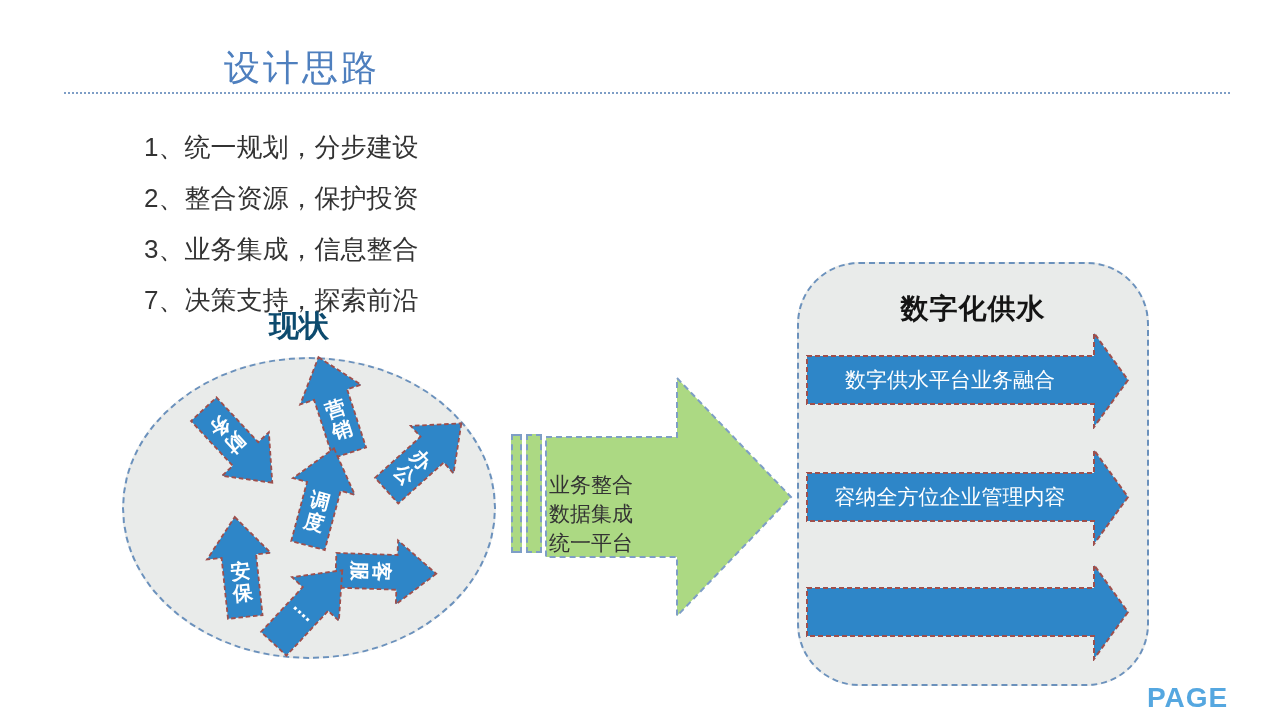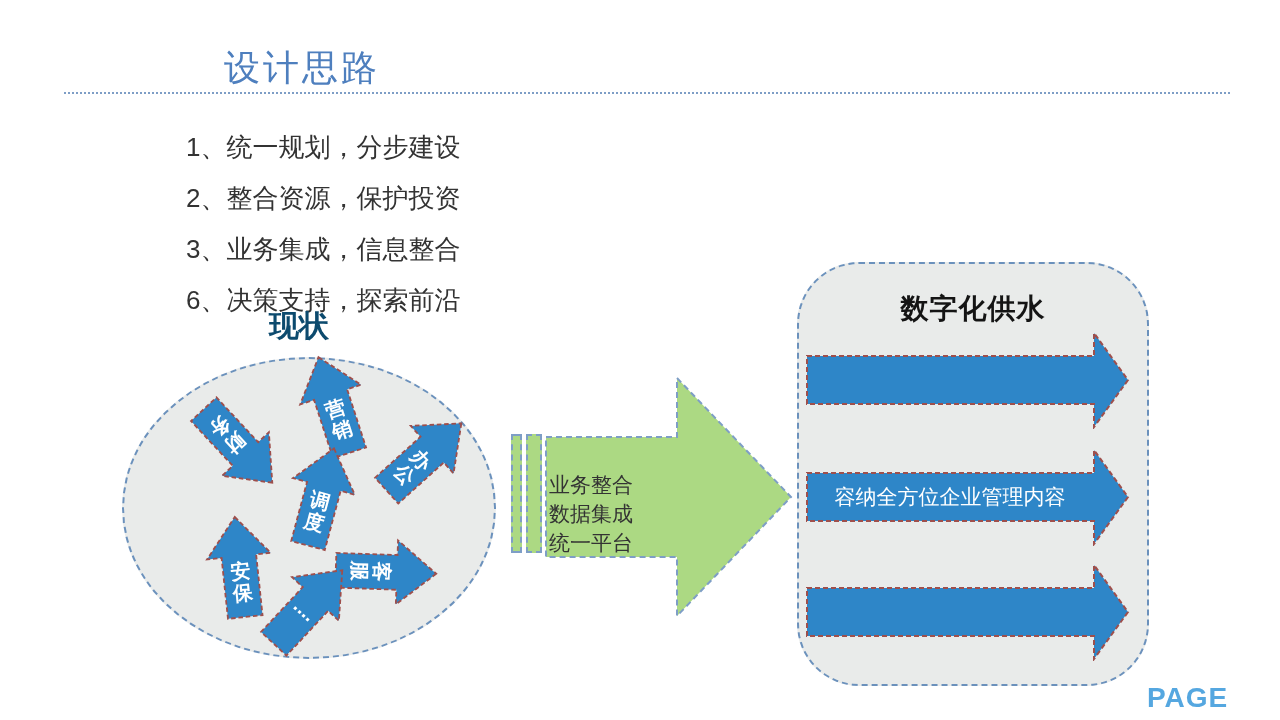--- a/index.html
+++ b/index.html
@@ -2,21 +2,21 @@
 <html><head>
 <meta charset="utf-8">
 <style>
   html,body{margin:0;padding:0;background:#fff;}
   .slide{position:relative;width:1232px;height:720px;background:#ffffff;overflow:hidden;
          font-family:"Liberation Sans", sans-serif;}
   .title{position:absolute;left:224px;top:44px;font-size:36px;letter-spacing:3px;
          color:#4E7FBE;font-weight:500;}
   .underline{position:absolute;left:64px;top:92px;width:1182px;height:0;
          border-top:2px dotted #7E9EC6;}
-  .points{position:absolute;left:144px;top:122px;font-size:26px;line-height:51px;color:#333;margin-left:42px;}
+  .points{position:absolute;left:144px;top:122px;font-size:26px;line-height:51px;color:#333;}
   .heading-cur{position:absolute;left:269px;top:306px;width:120px;text-align:left;
          font-size:30px;font-weight:bold;color:#0c4a6e;}
   .ellipse{position:absolute;left:122px;top:357px;width:374px;height:302px;
          background:#E9EBEA;border:2px dashed #6B91BC;border-radius:50%;box-sizing:border-box;}
   .mini-arrow{position:absolute;width:72px;height:106px;}
   .mini-arrow svg{position:absolute;left:0;top:0;width:100%;height:100%;}
   .mini-label{position:absolute;left:0;top:46px;width:100%;display:flex;justify-content:center;}
   .mini-label span{display:inline-block;width:23px;word-break:break-all;line-height:1.12;
          font-size:20px;font-weight:600;color:#fff;text-align:center;}
   .eq-bar{position:absolute;top:434px;height:119px;background:#ACD983;
@@ -40,21 +40,21 @@
 
 <div class="slide">
 
   <div class="title">设计思路</div>
   <div class="underline"></div>
 
   <div class="points">
     <div>1、统一规划，分步建设</div>
     <div>2、整合资源，保护投资</div>
     <div>3、业务集成，信息整合</div>
-    <div>6、决策支持，探索前沿</div>
+    <div>7、决策支持，探索前沿</div>
   </div>
 
   <div class="heading-cur">现状</div>
   <div class="ellipse"></div>
 
   <div class="mini-arrow" style="left:202px;top:393px;transform:rotate(137deg);">
     <svg viewBox="0 0 76 116">
       <polygon points="38,3 73,46 57,46 57,113 19,113 19,46 3,46" fill="#2E86C8" stroke="#9E4F4C" stroke-width="2" stroke-dasharray="5,3"></polygon>
     </svg>
     <div class="mini-label">
@@ -128,20 +128,21 @@
     <div>统一平台</div>
   </div>
 
   <div class="panel"></div>
   <div class="panel-title">数字化供水</div>
 
   <div class="banner" style="top:331px;">
     <svg viewBox="0 0 324 98">
       <polygon points="1,25 288,25 288,2 322,49 288,96 288,73 1,73" fill="#2E86C8" stroke="#9E4F4C" stroke-width="2" stroke-dasharray="5,3"></polygon>
     </svg>
+    <div class="banner-label">数字供水平台业务融合</div>
   </div>
 
   <div class="banner" style="top:448px;">
     <svg viewBox="0 0 324 98">
       <polygon points="1,25 288,25 288,2 322,49 288,96 288,73 1,73" fill="#2E86C8" stroke="#9E4F4C" stroke-width="2" stroke-dasharray="5,3"></polygon>
     </svg>
     <div class="banner-label">容纳全方位企业管理内容</div>
   </div>
 
   <div class="banner" style="top:563px;">

